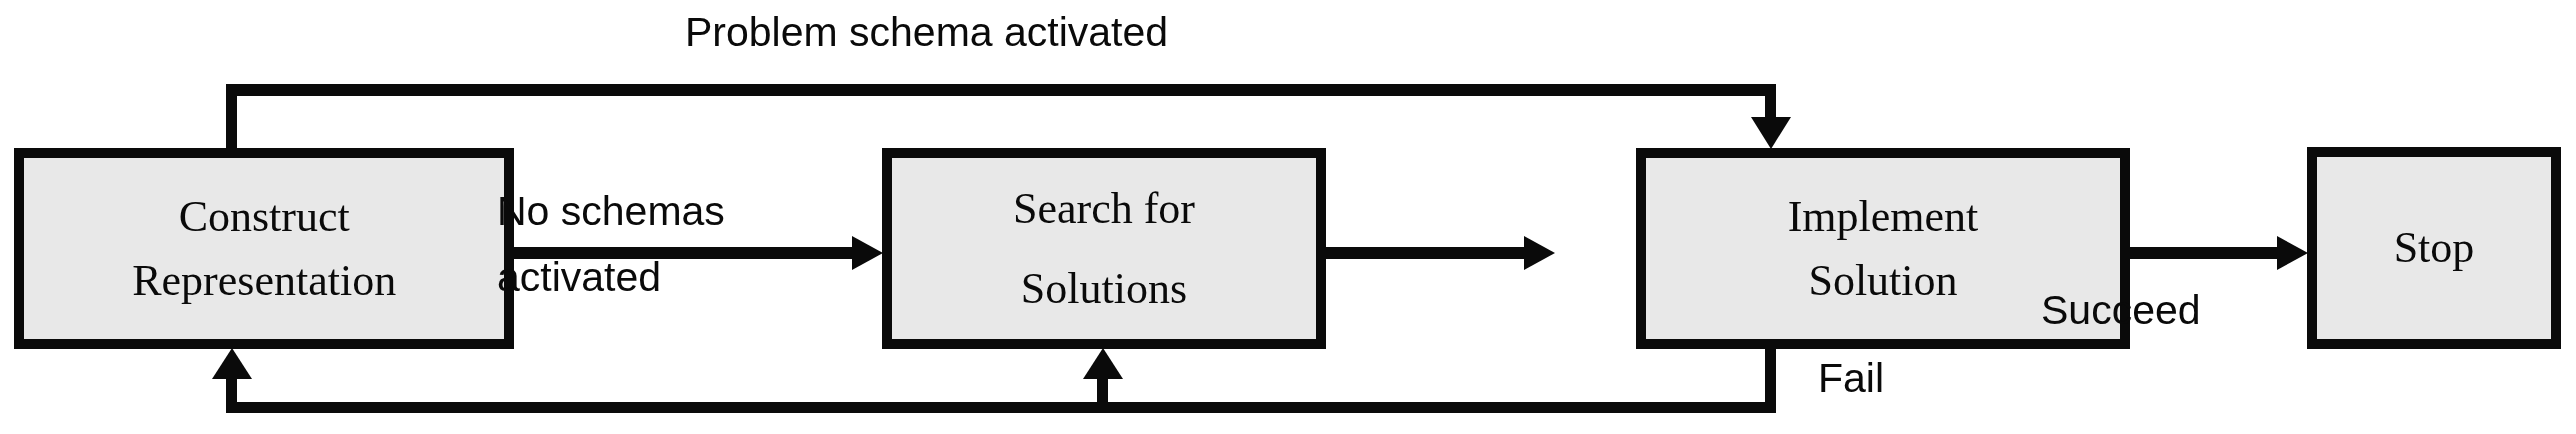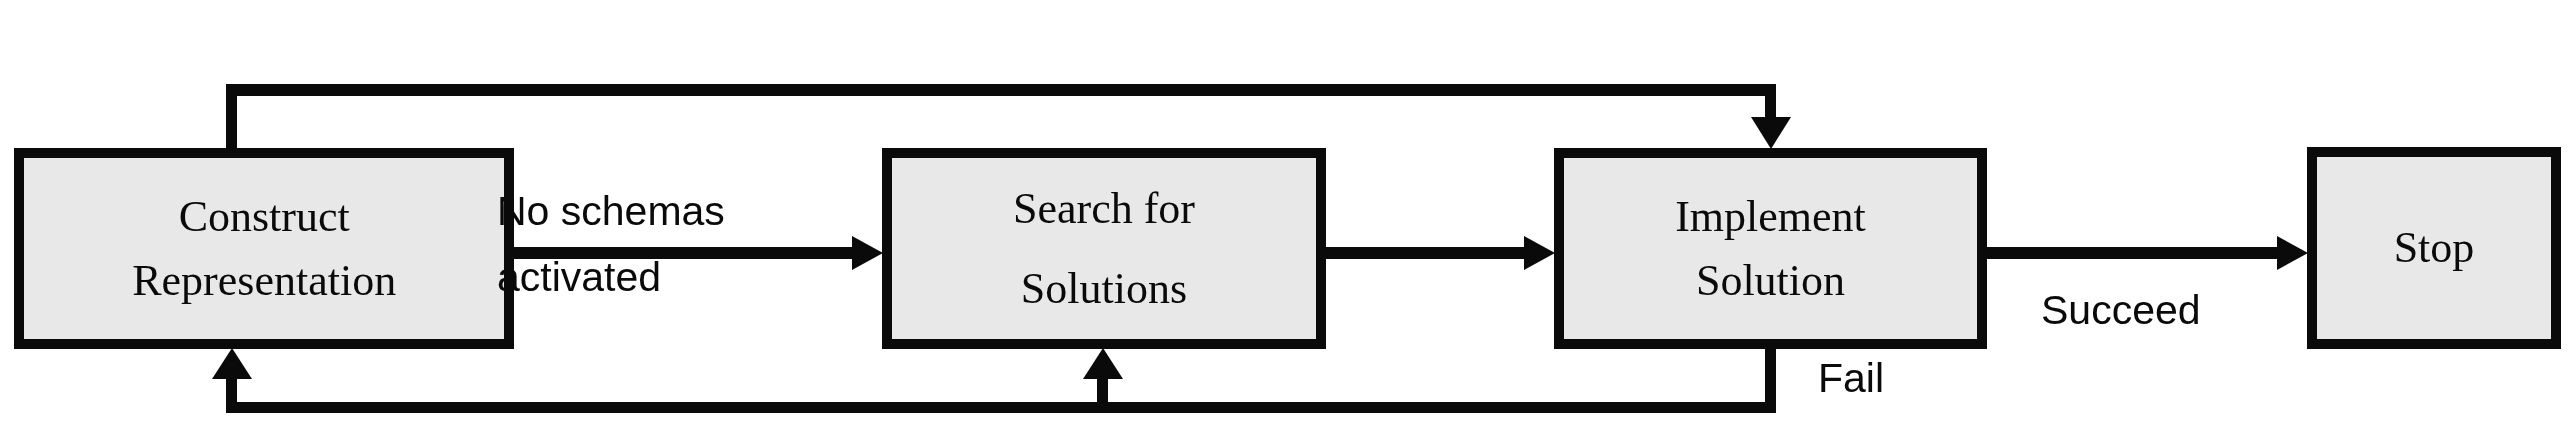--- a/index.html
+++ b/index.html
@@ -22,21 +22,21 @@
     justify-content: center;
     text-align: center;
     font-family: "Liberation Serif", "DejaVu Serif", serif;
     font-size: 44px;
     line-height: 64px;
     color: #0a0a0a;
     white-space: nowrap;
   }
   .node-construct { left: 14.2px;   top: 148px; width: 500px; height: 201px; }
   .node-search    { left: 882px; top: 148px; width: 444px; height: 201px; gap: 16px; }
-  .node-implement { left: 1554px; top: 148px; width: 433px; height: 201px; }
+  .node-implement { left: 1636px; top: 148px; width: 494px; height: 201px; }
   .node-stop      { left: 2307px; top: 147px; width: 254px; height: 202px; justify-content: center; }
 
   .seg { position: absolute; background: #0a0a0a; }
 
   
   .seg-skip-left-v   { left: 226px;  top: 84px; width: 11.4px;   height: 66px;  }
   .seg-skip-top-h    { left: 226px;  top: 84px; width: 1550px; height: 12px;  }
   .seg-skip-right-v  { left: 1765px; top: 84px; width: 11.4px;   height: 36px;  }
 
   
@@ -112,19 +112,20 @@
 
   <div class="node node-implement">
     <span>Implement</span>
     <span>Solution</span>
   </div>
 
   <div class="node node-stop">
     <span>Stop</span>
   </div>
 
+  <div class="edge-label lbl-problem-schema">Problem schema activated</div>
   <div class="edge-label lbl-no-schemas-2">activated</div>
   <div class="edge-label lbl-no-schemas-1">No schemas</div>
   <div class="edge-label lbl-succeed">Succeed</div>
   <div class="edge-label lbl-fail">Fail</div>
 
 </div>
 
 
 </body></html>

